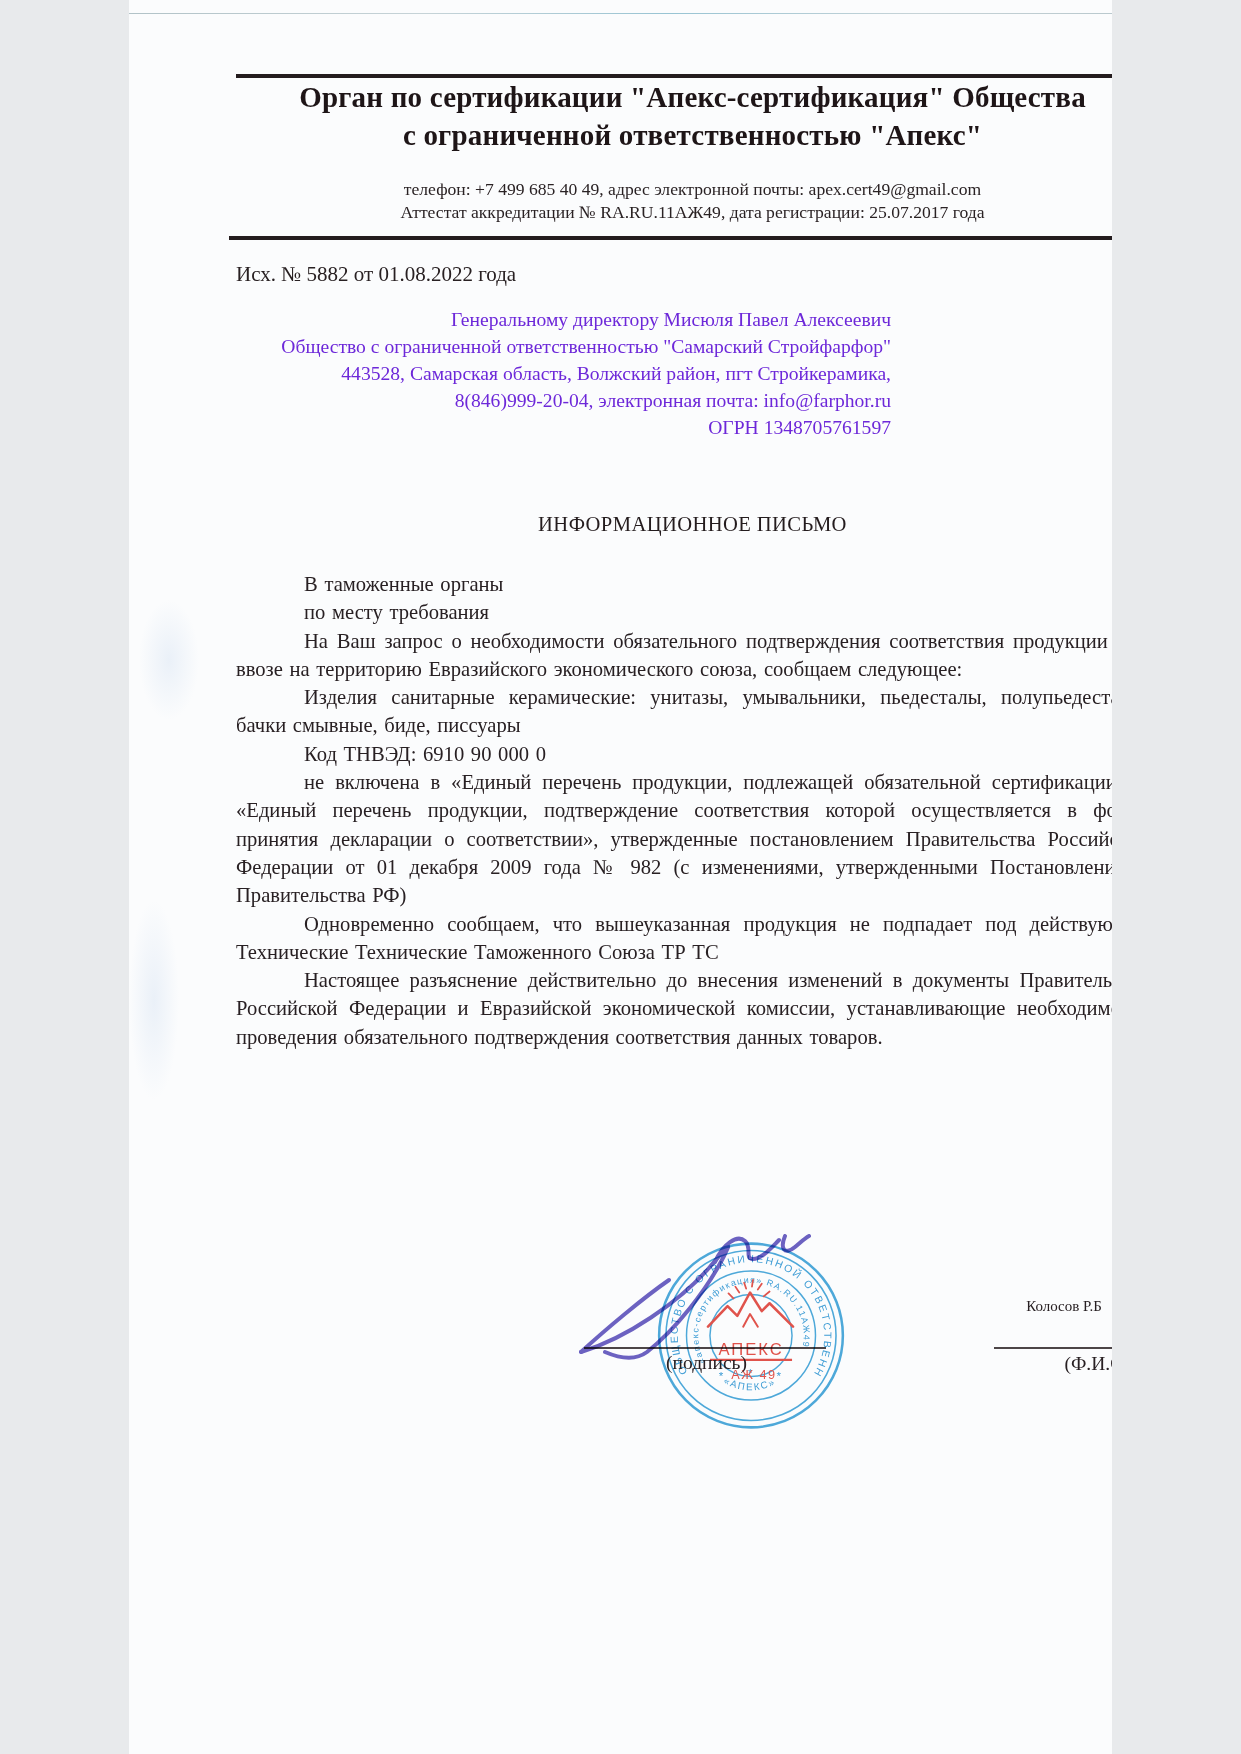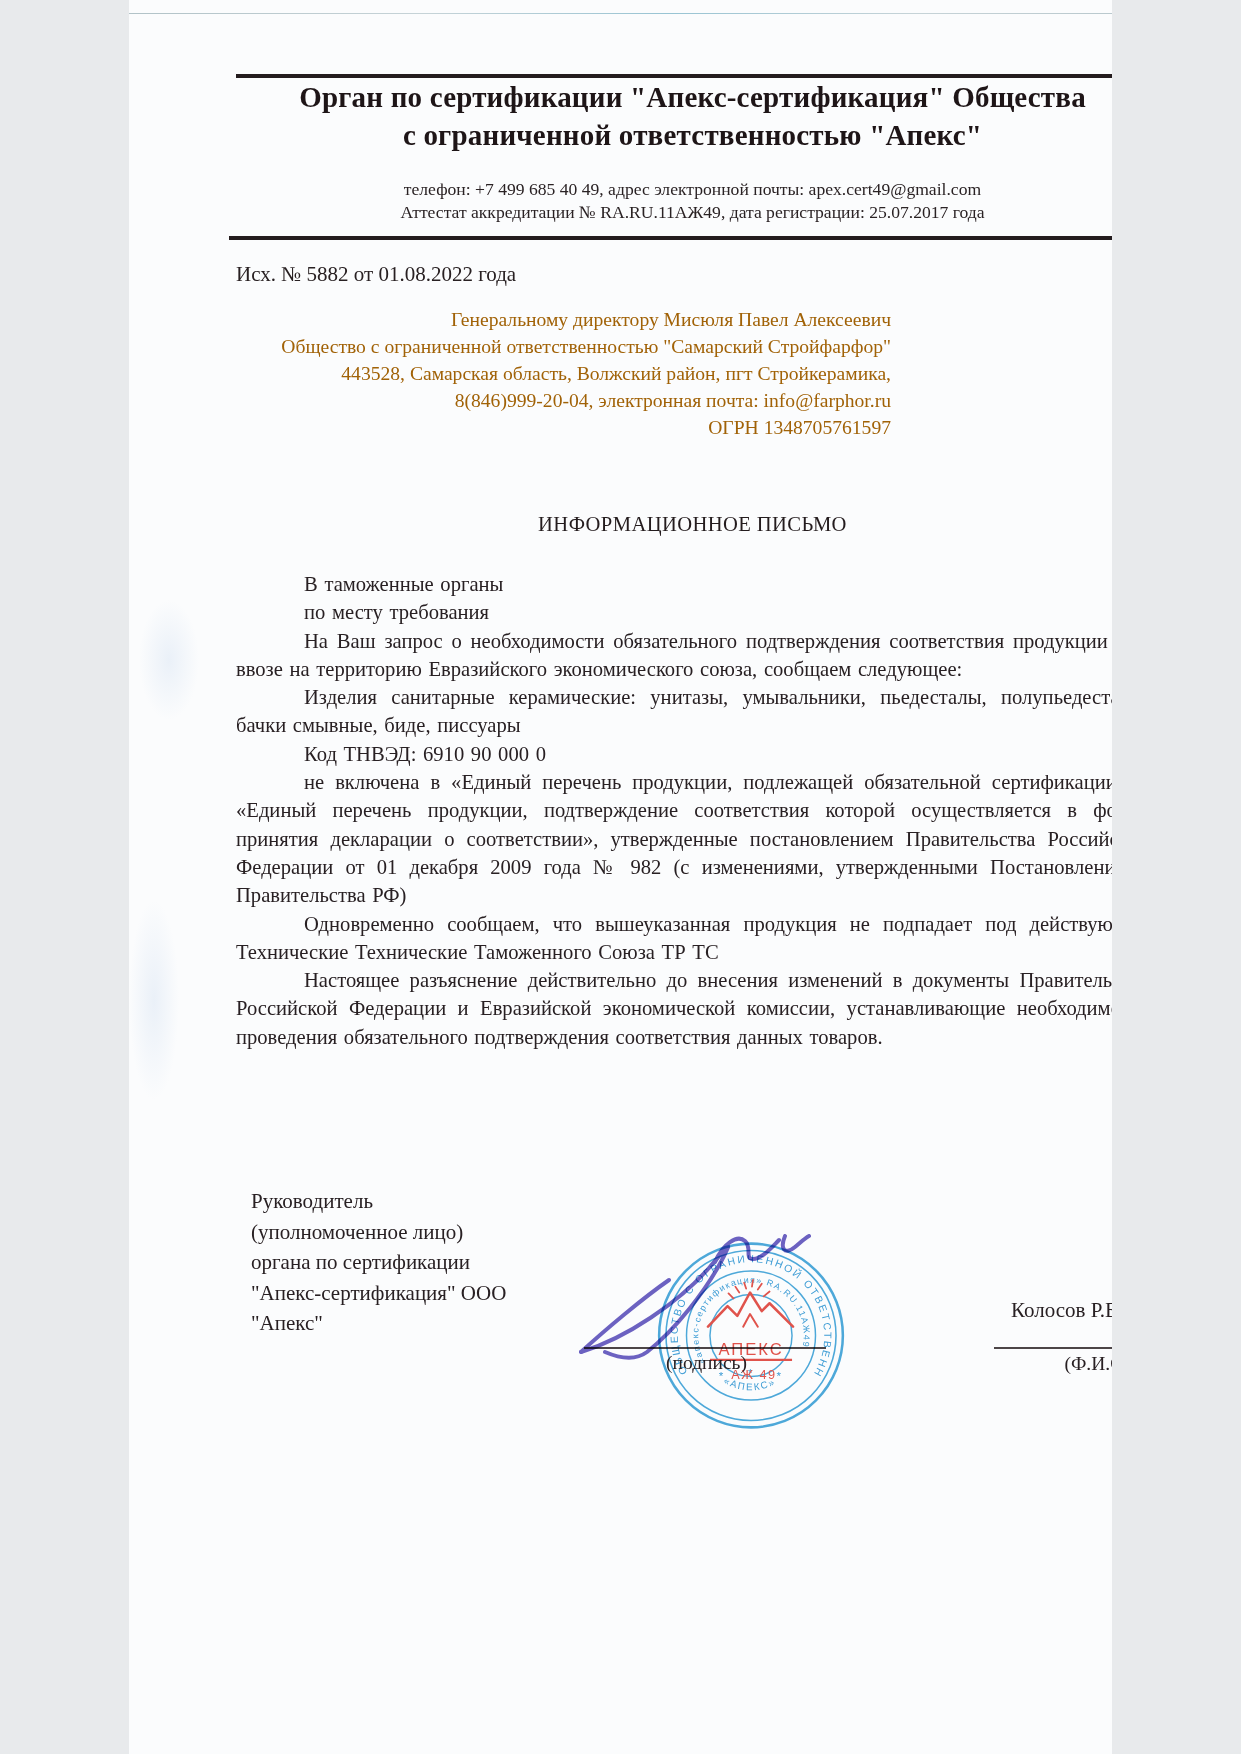--- a/index.html
+++ b/index.html
@@ -14,32 +14,32 @@
   }
   .noise{position:absolute;pointer-events:none;background:radial-gradient(closest-side,rgba(190,210,235,.28),rgba(190,210,235,0));}
   .scanline{position:absolute;left:0;top:13px;width:100%;height:1px;background:linear-gradient(90deg,#9fb4ba,#b9c9ce 30%,#7fb6c9 55%,#b9c9ce 80%,#a9bcc2);opacity:.8;}
   .rule{position:absolute;background:#241c1e;height:4px;}
   .rule1{left:107px;top:74px;width:911px;}
   .rule2{left:100px;top:236px;width:1037px;}
   .org-title{position:absolute;left:107px;top:79px;width:913px;text-align:center;font-weight:bold;font-size:29px;line-height:37.5px;color:#1e1517;letter-spacing:.2px;}
   .org-meta{position:absolute;left:107px;width:913px;text-align:center;font-size:17.6px;color:#2a2224;}
   .m1{top:155px;} .m2{top:179px;} .m3{top:202px;}
   .ref{position:absolute;left:107px;top:262px;font-size:21px;color:#282022;}
-  .recipient{position:absolute;right:221px;top:306px;width:840px;text-align:right;font-size:19.6px;line-height:27px;color:#a16207;}
+  .recipient{position:absolute;right:221px;top:306px;width:840px;text-align:right;font-size:19.6px;line-height:27px;color:#6d28d9;}
   .letter-title{position:absolute;left:107px;top:513px;width:913px;text-align:center;font-weight:normal;font-size:20.6px;letter-spacing:.4px;color:#241c1e;}
   .body{position:absolute;left:107px;top:570px;width:913px;font-size:20.6px;line-height:28.3px;color:#282023;}
   .body p{margin:0;text-indent:68px;text-align:justify;word-spacing:1.5px;}
   .body p.short{text-align:left;}
   .sig-left{position:absolute;left:122px;top:1186px;font-size:21px;line-height:30.6px;color:#282023;}
   .sigline{position:absolute;height:2px;background:#4c4547;}
   .sl1{left:455px;top:1347px;width:242px;}
   .sl2{left:865px;top:1347px;width:287px;}
   .cap{position:absolute;font-size:19.5px;color:#282023;text-align:center;}
   .cap-sign{left:505px;top:1352px;width:145px;z-index:4;}
-  .cap-name{left:804px;top:1298px;width:262px;font-size:21px;}
+  .cap-name{left:804px;top:1298px;width:262px;font-size:15px;}
   .cap-fio{left:840px;top:1353px;width:262px;}
   .stamp{position:absolute;left:524px;top:1228px;width:196px;height:215px;mix-blend-mode:multiply;opacity:.92;z-index:2;}
   .autograph{position:absolute;left:428px;top:1198px;width:282px;height:168px;mix-blend-mode:multiply;opacity:.88;z-index:5;}
   .stamp text{font-family:"Liberation Sans","DejaVu Sans",sans-serif;}
 </style>
 </head>
 <body>
 
 <div class="page">
 
@@ -76,27 +76,20 @@
     <p class="short">В таможенные органы</p>
     <p class="short">по месту требования</p>
     <p>На Ваш запрос о необходимости обязательного подтверждения соответствия продукции при ввозе на территорию Евразийского экономического союза, сообщаем следующее:</p>
     <p>Изделия санитарные керамические: унитазы, умывальники, пьедесталы, полупьедесталы, бачки смывные, биде, писсуары</p>
     <p class="short">Код ТНВЭД: 6910 90 000 0</p>
     <p>не включена в «Единый перечень продукции, подлежащей обязательной сертификации» и «Единый перечень продукции, подтверждение соответствия которой осуществляется в форме принятия декларации о соответствии», утвержденные постановлением Правительства Российской Федерации от 01 декабря 2009 года № 982 (с изменениями, утвержденными Постановлениями Правительства РФ)</p>
     <p>Одновременно сообщаем, что вышеуказанная продукция не подпадает под действующие Технические Технические Таможенного Союза ТР ТС</p>
     <p>Настоящее разъяснение действительно до внесения изменений в документы Правительства Российской Федерации и Евразийской экономической комиссии, устанавливающие необходимость проведения обязательного подтверждения соответствия данных товаров.</p>
   </div>
 
-  <div class="sig-left">
-    <div>Руководитель</div>
-    <div>(уполномоченное лицо)</div>
-    <div>органа по сертификации</div>
-    <div>"Апекс-сертификация" ООО</div>
-    <div>"Апекс"</div>
-  </div>
 
   <svg class="stamp" viewBox="0 0 200 220">
     <g fill="none" stroke="#3fa3d8">
       <circle cx="100" cy="110" r="94" stroke-width="2.6"></circle>
       <circle cx="100" cy="110" r="87" stroke-width="1.6"></circle>
       <circle cx="100" cy="110" r="66" stroke-width="1.5"></circle>
       <circle cx="100" cy="110" r="42" stroke-width="1.5"></circle>
     </g>
     <defs>
       <path id="arcOuter" d="M 35,147.5 A 75 75 0 1 1 165,147.5" fill="none"></path>

